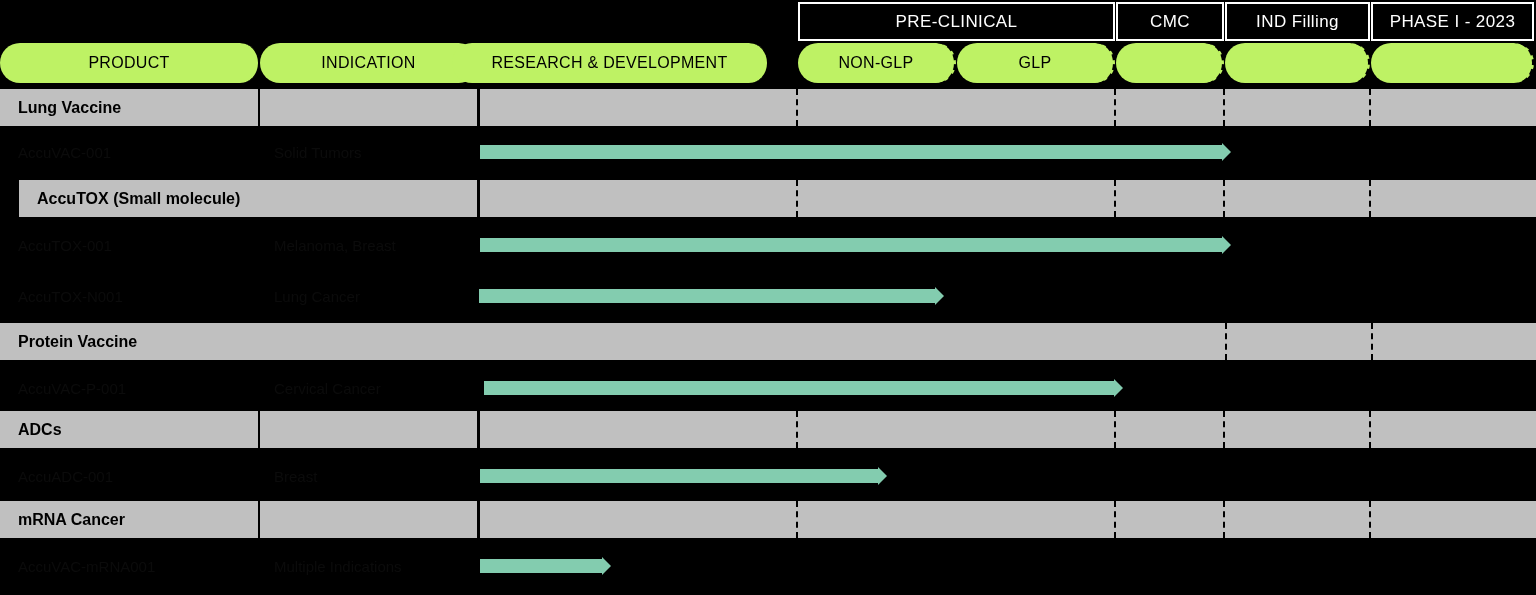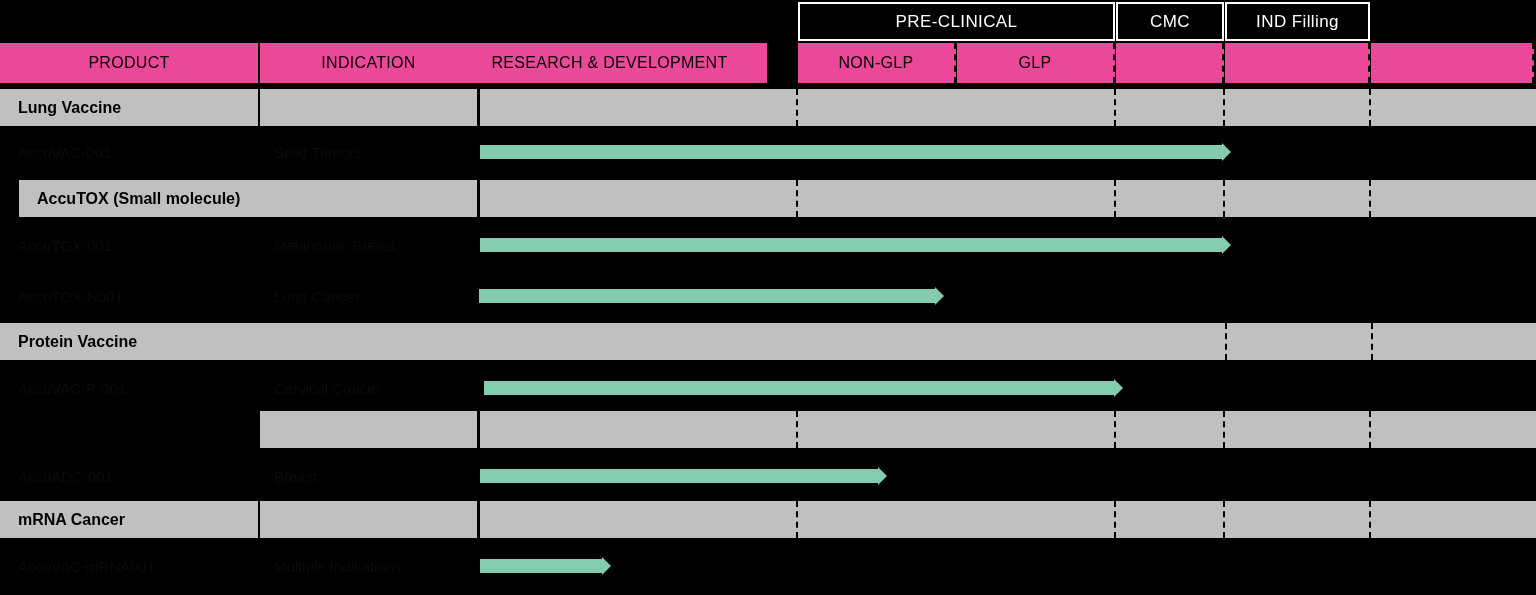--- a/index.html
+++ b/index.html
@@ -31,27 +31,28 @@
     display: flex;
     align-items: center;
     justify-content: center;
     letter-spacing: 0.4px;
   }
 
   
   .sub-hdr {
     top: 43px;
     height: 40px;
-    background: #ec4899;
+    background: #bef264;
     color: #000000;
     font-size: 16px;
     display: flex;
     align-items: center;
     justify-content: center;
     letter-spacing: 0.3px;
+    border-radius: 20px;
   }
   .sub-hdr.sep-solid { border-right: 2px solid #000000; }
   .sub-hdr.sep-dash  { border-right: 2px dashed #000000; }
   .cat-prod {
     background: #c0c0c0;
     height: 37px;
     display: flex;
     align-items: center;
     padding-left: 18px;
     font-size: 16px;
@@ -100,20 +101,21 @@
     border-left: 9px solid #83CCAF;
   }
 </style>
 </head>
 <body>
 
 <div id="pipeline">
     <div class="stage-hdr abs" style="left: 798px; width: 317px;">PRE-CLINICAL</div>
     <div class="stage-hdr abs" style="left: 1116px; width: 108px; text-align: center;">CMC</div>
     <div class="stage-hdr abs" style="left: 1225px; width: 145px;">IND Filling</div>
+    <div class="stage-hdr abs" style="left: 1371px; width: 163px;">PHASE I - 2023</div>
     <div class="sub-hdr abs sep-solid" style="left: 0px; width: 260px;">PRODUCT</div>
     <div class="sub-hdr abs sep-solid" style="left: 260px; width: 219px;">INDICATION</div>
     <div class="sub-hdr abs sep-solid" style="left: 452px; width: 317px;">RESEARCH &amp; DEVELOPMENT</div>
     <div class="sub-hdr abs sep-dash" style="left: 798px; width: 158px;">NON-GLP</div>
     <div class="sub-hdr abs sep-dash" style="left: 957px; width: 158px;">GLP</div>
     <div class="sub-hdr abs sep-dash" style="left: 1116px; width: 108px;"></div>
     <div class="sub-hdr abs sep-dash" style="left: 1225px; width: 145px;"></div>
     <div class="sub-hdr abs sep-dash" style="left: 1371px; width: 163px;"></div>
     <div class="abs cat-prod" style="left: 0px; width: 260px; top: 89px;">Lung Vaccine</div>
     <div class="abs cat-ind" style="left: 260px; width: 219px; top: 89px;"></div>
@@ -154,20 +156,21 @@
     <div class="abs cat-prod" style="left: 0px; width: 260px; top: 323px; border-right: none;">Protein Vaccine</div>
     <div class="abs" style="width: 0px; border-left: 2px dashed rgb(0, 0, 0); height: 37px; left: 1225px; top: 323px;"></div>
     <div class="abs" style="width: 0px; border-left: 2px dashed rgb(0, 0, 0); height: 37px; left: 1371px; top: 323px;"></div>
     <div class="abs prod-row" style="left: 0px; width: 1536px; top: 364px;">
       <div class="prod-name" style="left: 18px;">AccuVAC-P-001</div>
       <div class="prod-ind" style="left: 274px;">Cervical Cancer</div>
       <div class="bar" style="left: 484px; width: 630px;">
         <div class="tip"></div>
       </div>
     </div>
+    <div class="abs cat-prod" style="left: 0px; width: 260px; top: 411px;">ADCs</div>
     <div class="abs cat-ind" style="left: 260px; width: 219px; top: 411px;"></div>
     <div class="abs cat-seg dash" style="left: 480px; width: 318px; top: 411px;"></div>
     <div class="abs cat-seg dash" style="left: 798px; width: 318px; top: 411px;"></div>
     <div class="abs cat-seg dash" style="left: 1116px; width: 109px; top: 411px;"></div>
     <div class="abs cat-seg dash" style="left: 1225px; width: 146px; top: 411px;"></div>
     <div class="abs cat-seg" style="left: 1371px; width: 165px; top: 411px;"></div>
     <div class="abs prod-row" style="left: 0px; width: 1536px; top: 452px;">
       <div class="prod-name" style="left: 18px;">AccuADC-001</div>
       <div class="prod-ind" style="left: 274px;">Breast</div>
       <div class="bar" style="left: 480px; width: 398px;">

